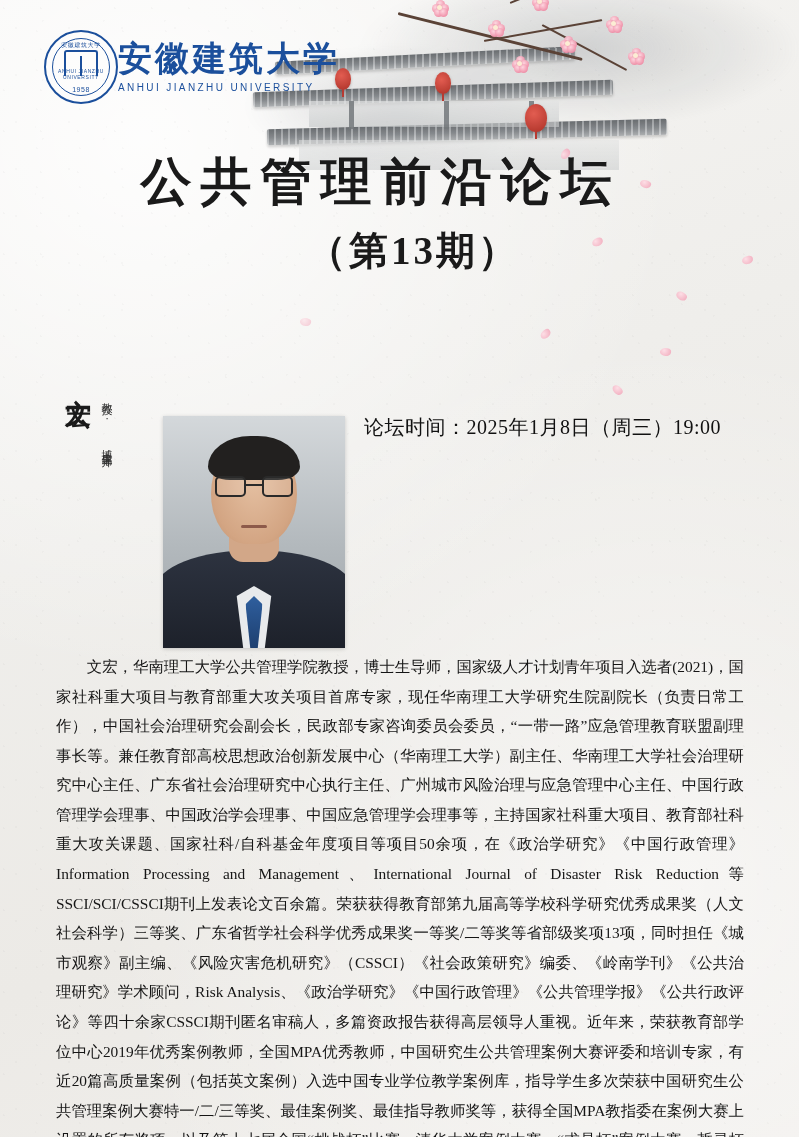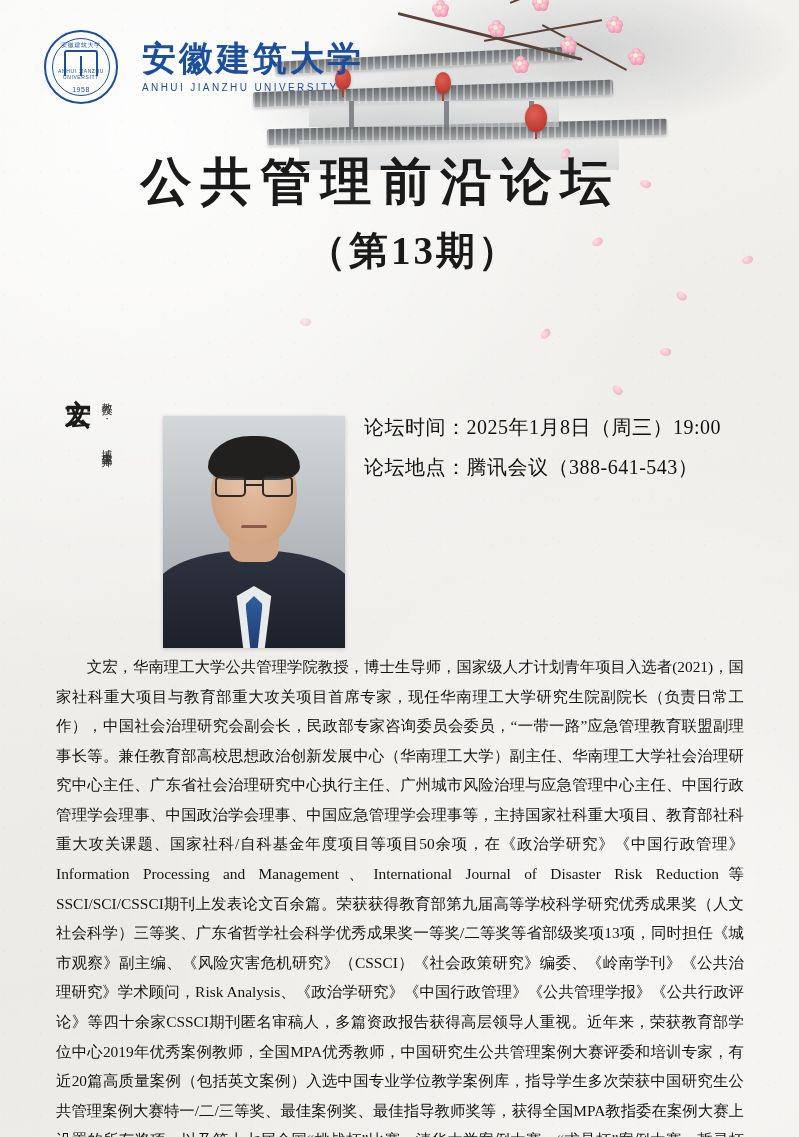--- a/index.html
+++ b/index.html
@@ -145,21 +145,21 @@
     pointer-events: none;
   }
 
   
   .logo-area {
     position: absolute;
     top: 30px;
     left: 44px;
     display: flex;
     align-items: center;
-    gap: 24px;
+    gap: 0;
   }
   .logo-seal {
     position: relative;
     width: 74px;
     height: 74px;
     border-radius: 50%;
     border: 2px solid #1b4f9c;
     box-sizing: border-box;
     background: rgba(255,255,255,0.35);
   }
@@ -571,19 +571,16 @@
       <div class="bridge"></div>
       <div class="lens r"></div>
     </div>
     <div class="pt-mouth"></div>
   </div>
 
   <div class="meta">
     <div>
       <span>论坛时间：</span><span>2025年1月8日（周三）19:00</span>
     </div>
-    <div>
-      <span>论坛地点：</span><span>腾讯会议（388-641-543）</span>
-    </div>
   </div>
 
   <div class="bio">文宏，华南理工大学公共管理学院教授，博士生导师，国家级人才计划青年项目入选者(2021)，国家社科重大项目与教育部重大攻关项目首席专家，现任华南理工大学研究生院副院长（负责日常工作），中国社会治理研究会副会长，民政部专家咨询委员会委员，“一带一路”应急管理教育联盟副理事长等。兼任教育部高校思想政治创新发展中心（华南理工大学）副主任、华南理工大学社会治理研究中心主任、广东省社会治理研究中心执行主任、广州城市风险治理与应急管理中心主任、中国行政管理学会理事、中国政治学会理事、中国应急管理学会理事等，主持国家社科重大项目、教育部社科重大攻关课题、国家社科/自科基金年度项目等项目50余项，在《政治学研究》《中国行政管理》Information Processing and Management、International Journal of Disaster Risk Reduction等SSCI/SCI/CSSCI期刊上发表论文百余篇。荣获获得教育部第九届高等学校科学研究优秀成果奖（人文社会科学）三等奖、广东省哲学社会科学优秀成果奖一等奖/二等奖等省部级奖项13项，同时担任《城市观察》副主编、《风险灾害危机研究》（CSSCI）《社会政策研究》编委、《岭南学刊》《公共治理研究》学术顾问，Risk Analysis、《政治学研究》《中国行政管理》《公共管理学报》《公共行政评论》等四十余家CSSCI期刊匿名审稿人，多篇资政报告获得高层领导人重视。近年来，荣获教育部学位中心2019年优秀案例教师，全国MPA优秀教师，中国研究生公共管理案例大赛评委和培训专家，有近20篇高质量案例（包括英文案例）入选中国专业学位教学案例库，指导学生多次荣获中国研究生公共管理案例大赛特一/二/三等奖、最佳案例奖、最佳指导教师奖等，获得全国MPA教指委在案例大赛上设置的所有奖项；以及第十七届全国“挑战杯”比赛、清华大学案例大赛、“求是杯”案例大赛、哲寻杯案例大赛等比赛特等奖、一等奖、二等奖、三等奖等20余项。</div>
 </div>
 
 </body></html>

